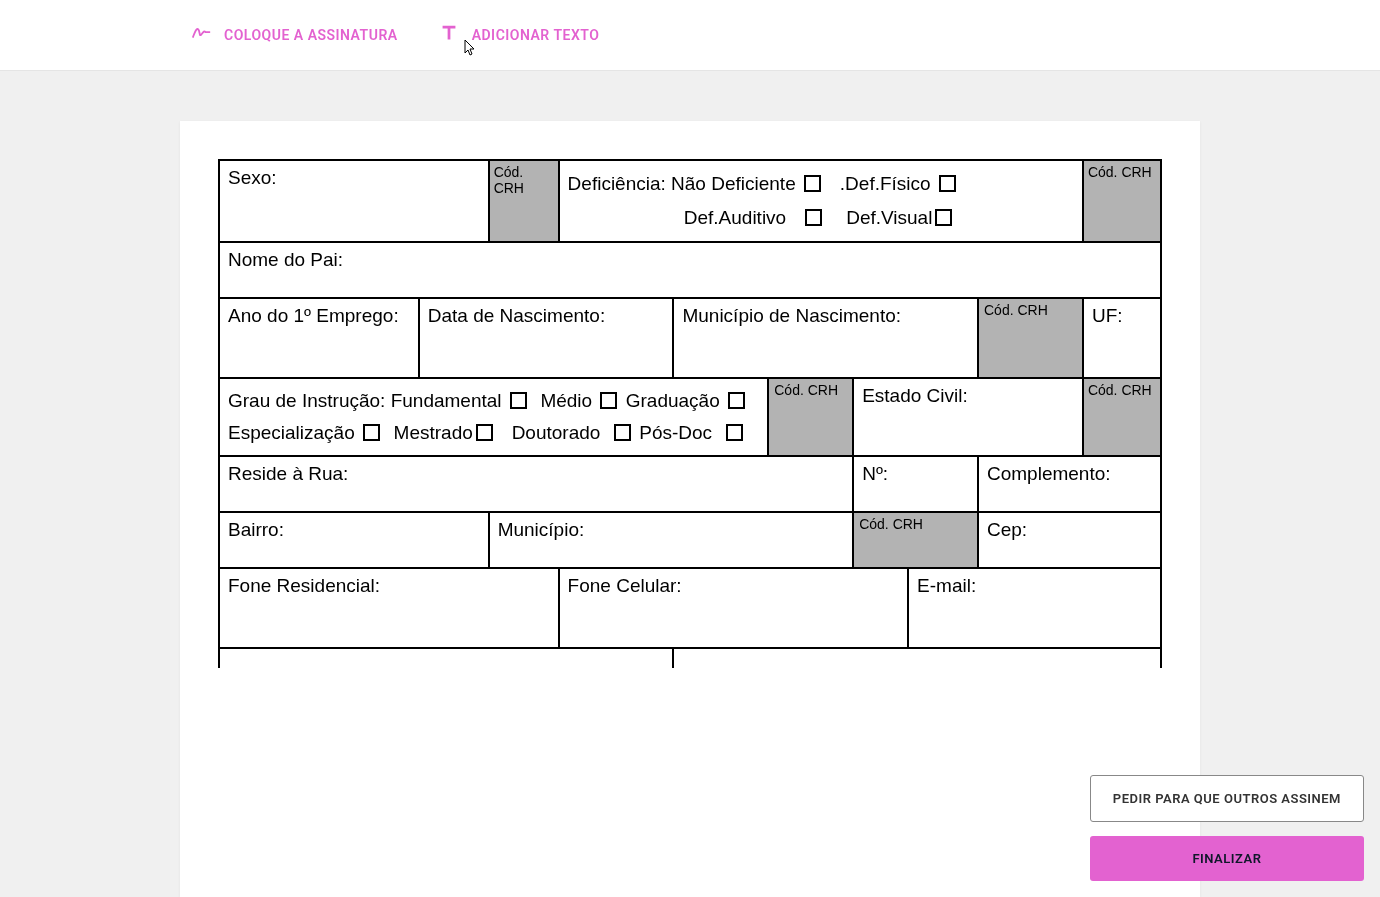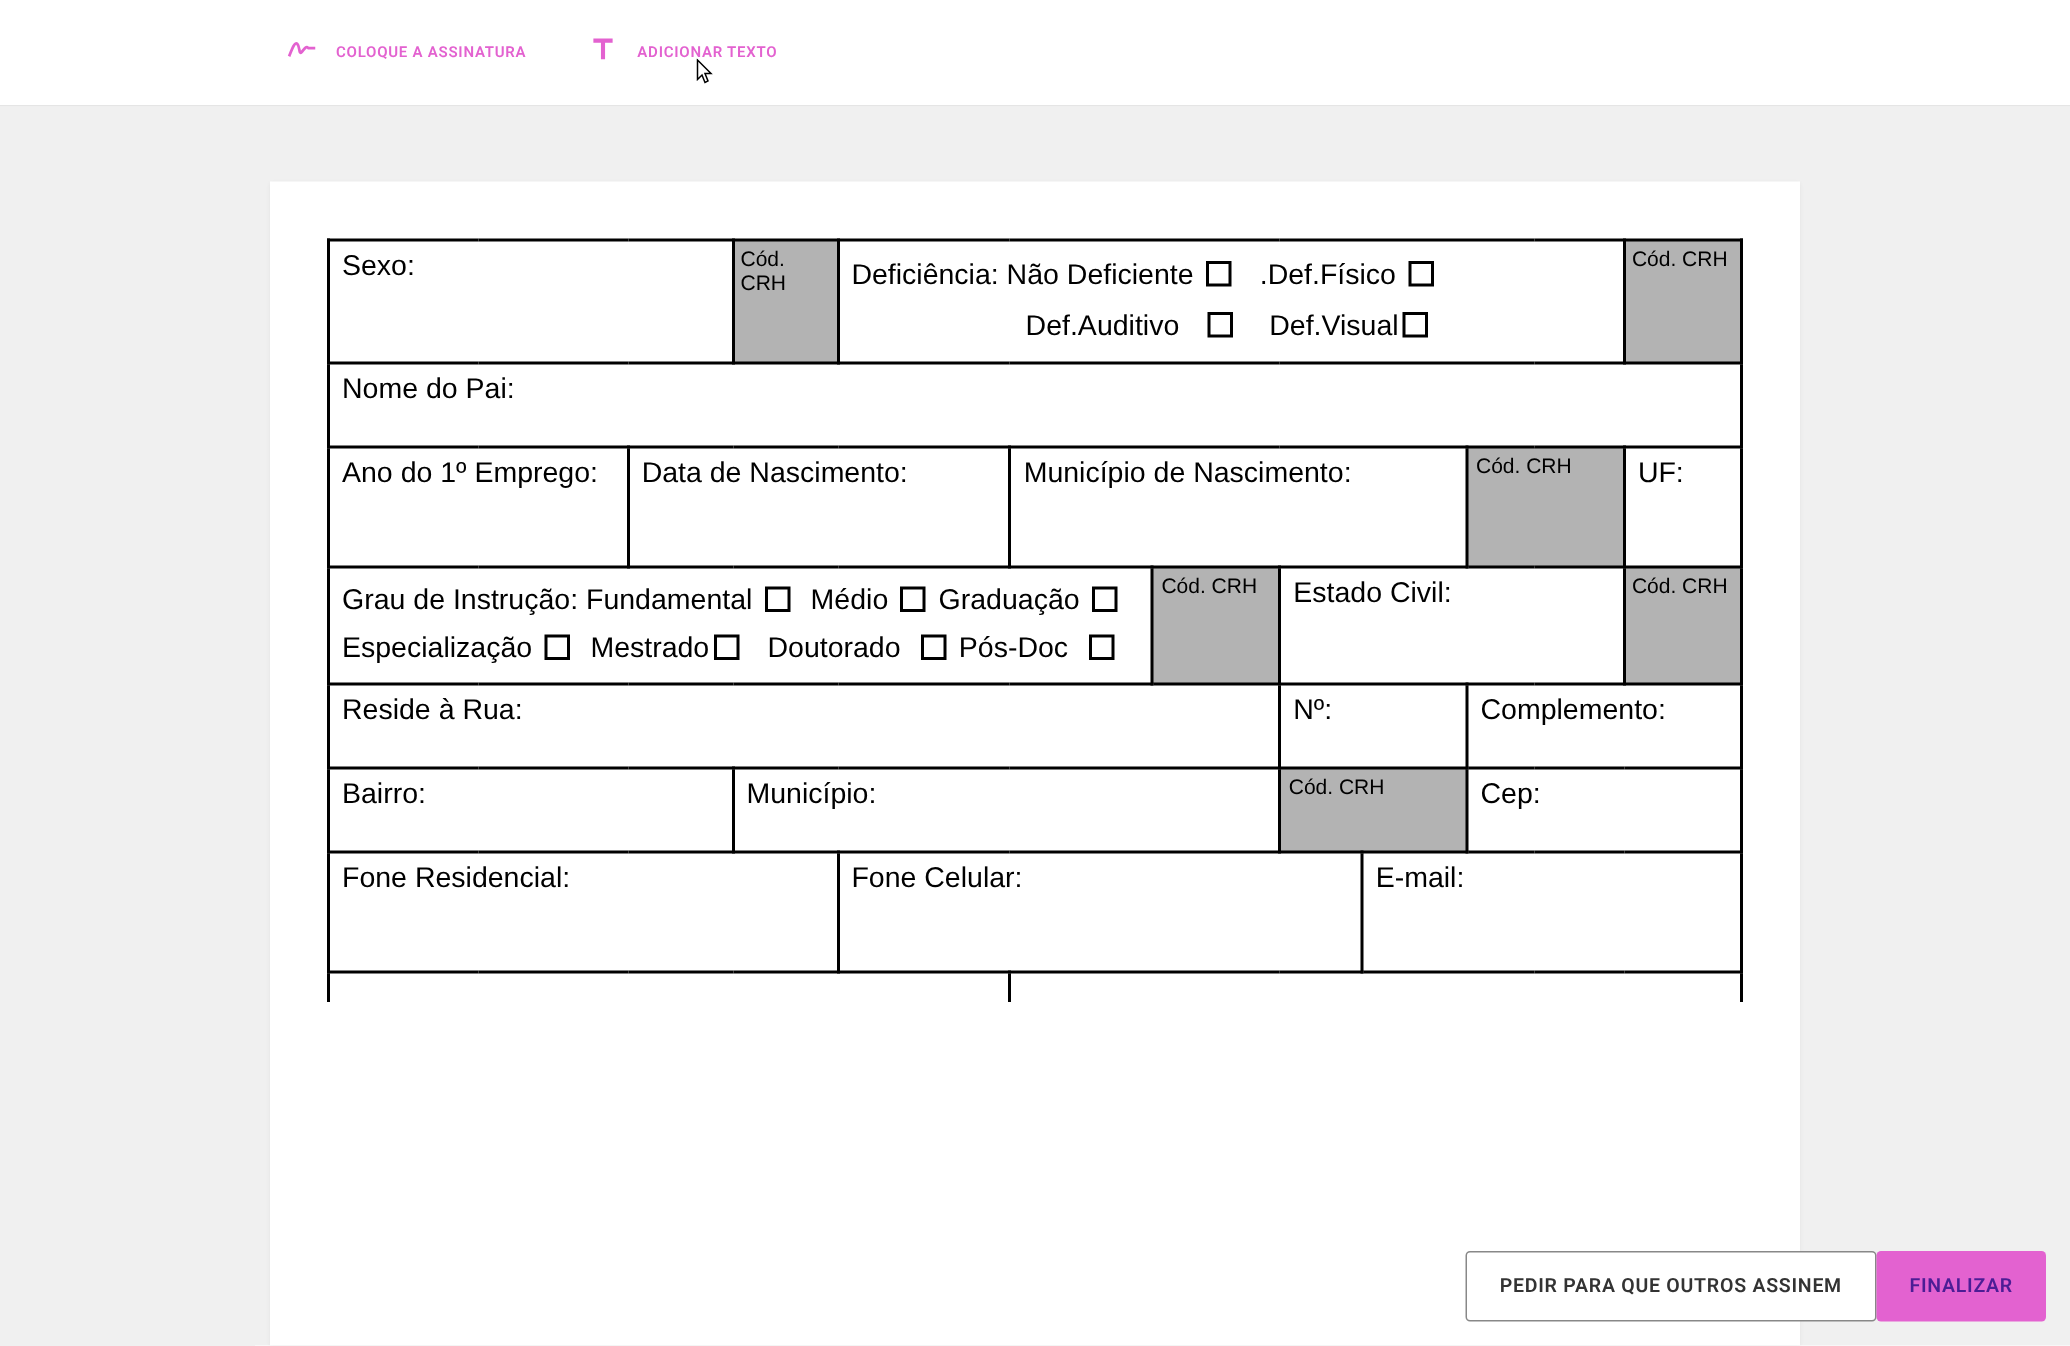--- a/index.html
+++ b/index.html
@@ -29,21 +29,21 @@
       align-items: center;
       gap: 12px;
       cursor: pointer;
       color: #e362d0;
     }
     .toolbar-icon svg {
       width: 22px;
       height: 22px;
     }
     .toolbar-label {
-      font-size: 10px;
+      font-size: 14px;
       font-weight: 600;
       letter-spacing: 0.5px;
     }
     .workspace {
       padding-top: 50px;
       display: flex;
       justify-content: center;
       height: calc(100% - 71px);
       position: relative;
     }
@@ -89,39 +89,41 @@
       margin: 0 3px;
     }
     .def-row {
       line-height: 34px;
     }
     .bottom-bar {
       position: absolute;
       bottom: 16px;
       right: 16px;
       display: flex;
+      gap: 14px;
+      flex-direction: column;
     }
     .btn {
       font-size: 13px;
       font-weight: 600;
       letter-spacing: 0.5px;
       padding: 15px 22px;
       border-radius: 3px;
       cursor: pointer;
       border: none;
       font-family: inherit;
     }
     .btn-outline {
       background: #fff;
       border: 1px solid #888;
       color: #333;
     }
     .btn-primary {
       background: #e362d0;
-      color: #4c1d95;
+      color: #0f172a;
     }
     .cursor-img {
       position: absolute;
       left: 459px;
       top: 39px;
       pointer-events: none;
     }
   </style>
 </head>
 <body>

